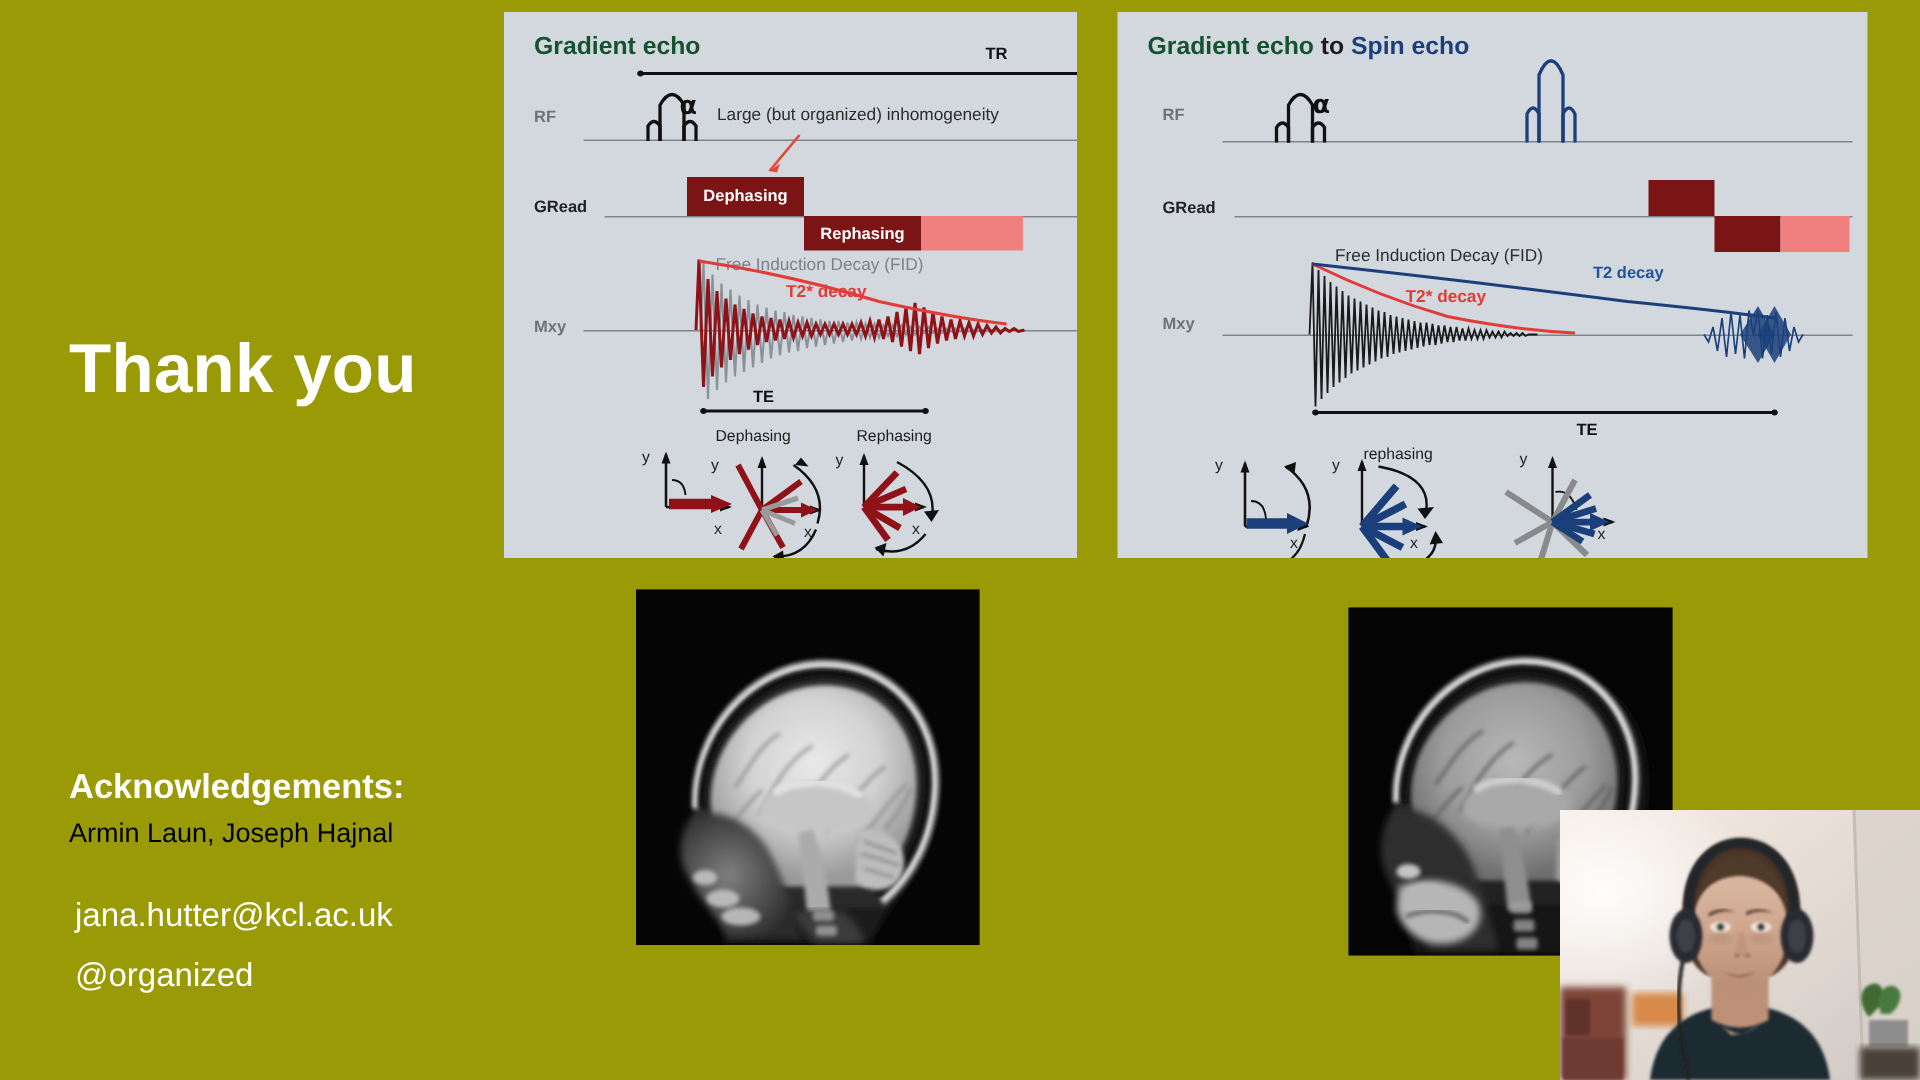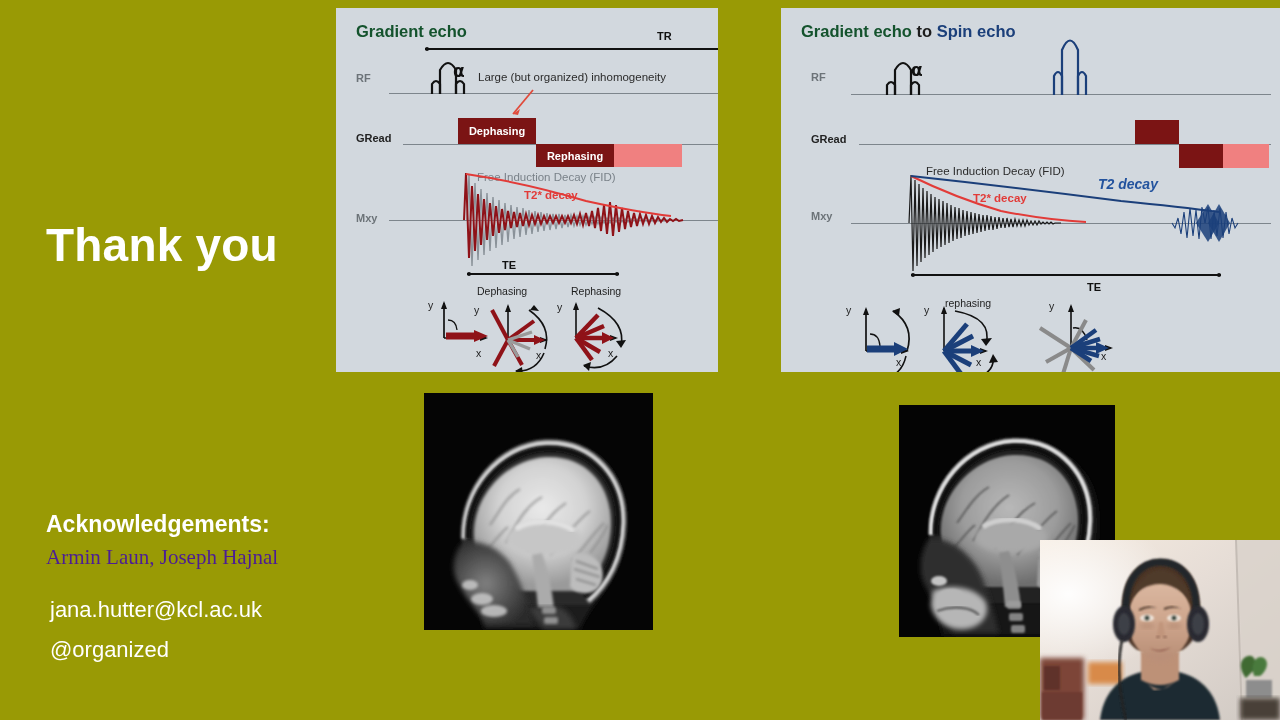--- a/index.html
+++ b/index.html
@@ -16,37 +16,37 @@
     position:absolute;left:46px;top:220px;
     font-size:46px;font-weight:bold;color:#ffffff;
     letter-spacing:.2px;line-height:1.1;text-align:right;
   }
   .ack-title{
     position:absolute;left:46px;top:511px;
     font-size:23px;font-weight:bold;color:#ffffff;
   }
   .ack-names{
     position:absolute;left:46px;top:545px;
-    font-size:21px;color:#4c1d95;font-family:Liberation Serif, serif;
+    font-size:18px;color:#000000;
   }
   .email{
     position:absolute;left:50px;top:597px;
     font-size:22px;color:#ffffff;
   }
   .handle{
     position:absolute;left:50px;top:637px;
     font-size:22px;color:#ffffff;
   }
 
   
   .panel{
     position:absolute;background:#d2d8de;overflow:hidden;
   }
   #panel-left{left:336px;top:8px;width:382px;height:364px;}
-  #panel-right{left:745px;top:8px;width:500px;height:364px;margin-left:36px;}
+  #panel-right{left:745px;top:8px;width:500px;height:364px;}
 
   .ptitle{position:absolute;font-size:16.5px;font-weight:bold;white-space:nowrap;}
   .c-red{color:#14532d;}
   .c-blue{color:#1b3f7a;}
   .c-dark{color:#1d1d1d;}
 
   .axlabel{position:absolute;font-size:11px;color:#6c7378;font-weight:bold;}
   .axlabel.dk{color:#222;}
   .baseline{position:absolute;height:1.4px;background:#7d858c;}
 
@@ -55,21 +55,21 @@
   .blk-light{background:#f08080;}
   .blk-label{
     position:absolute;color:#fff;font-size:11px;font-weight:bold;
     width:100%;text-align:center;top:50%;transform:translateY(-50%);
     white-space:nowrap;
   }
 
   .note{position:absolute;font-size:11.5px;color:#2b2b2b;white-space:nowrap;}
   .note-fid{position:absolute;font-size:11.5px;color:#7a8289;white-space:nowrap;}
   .note-t2s{position:absolute;font-size:11.5px;color:#e23b38;font-weight:bold;white-space:nowrap;}
-  .note-t2{position:absolute;font-size:14px;color:#23539e;font-weight:bold;white-space:nowrap;font-style:italic;}
+  .note-t2{position:absolute;font-size:11px;color:#23539e;font-weight:bold;white-space:nowrap;}
   .note-small{position:absolute;font-size:10.5px;color:#1d1d1d;white-space:nowrap;}
   .tick-lbl{position:absolute;font-size:11px;font-weight:bold;color:#111;white-space:nowrap;}
 
   .span-line{position:absolute;height:1.6px;background:#111;}
   .span-dot{position:absolute;width:4px;height:4px;border-radius:50%;background:#111;top:-1.2px;}
 
   .alpha{position:absolute;font-size:17px;font-weight:bold;color:#111;font-family:"DejaVu Sans",sans-serif;}
 
   svg{display:block;}
   .svg-layer{position:absolute;left:0;top:0;pointer-events:none;}

